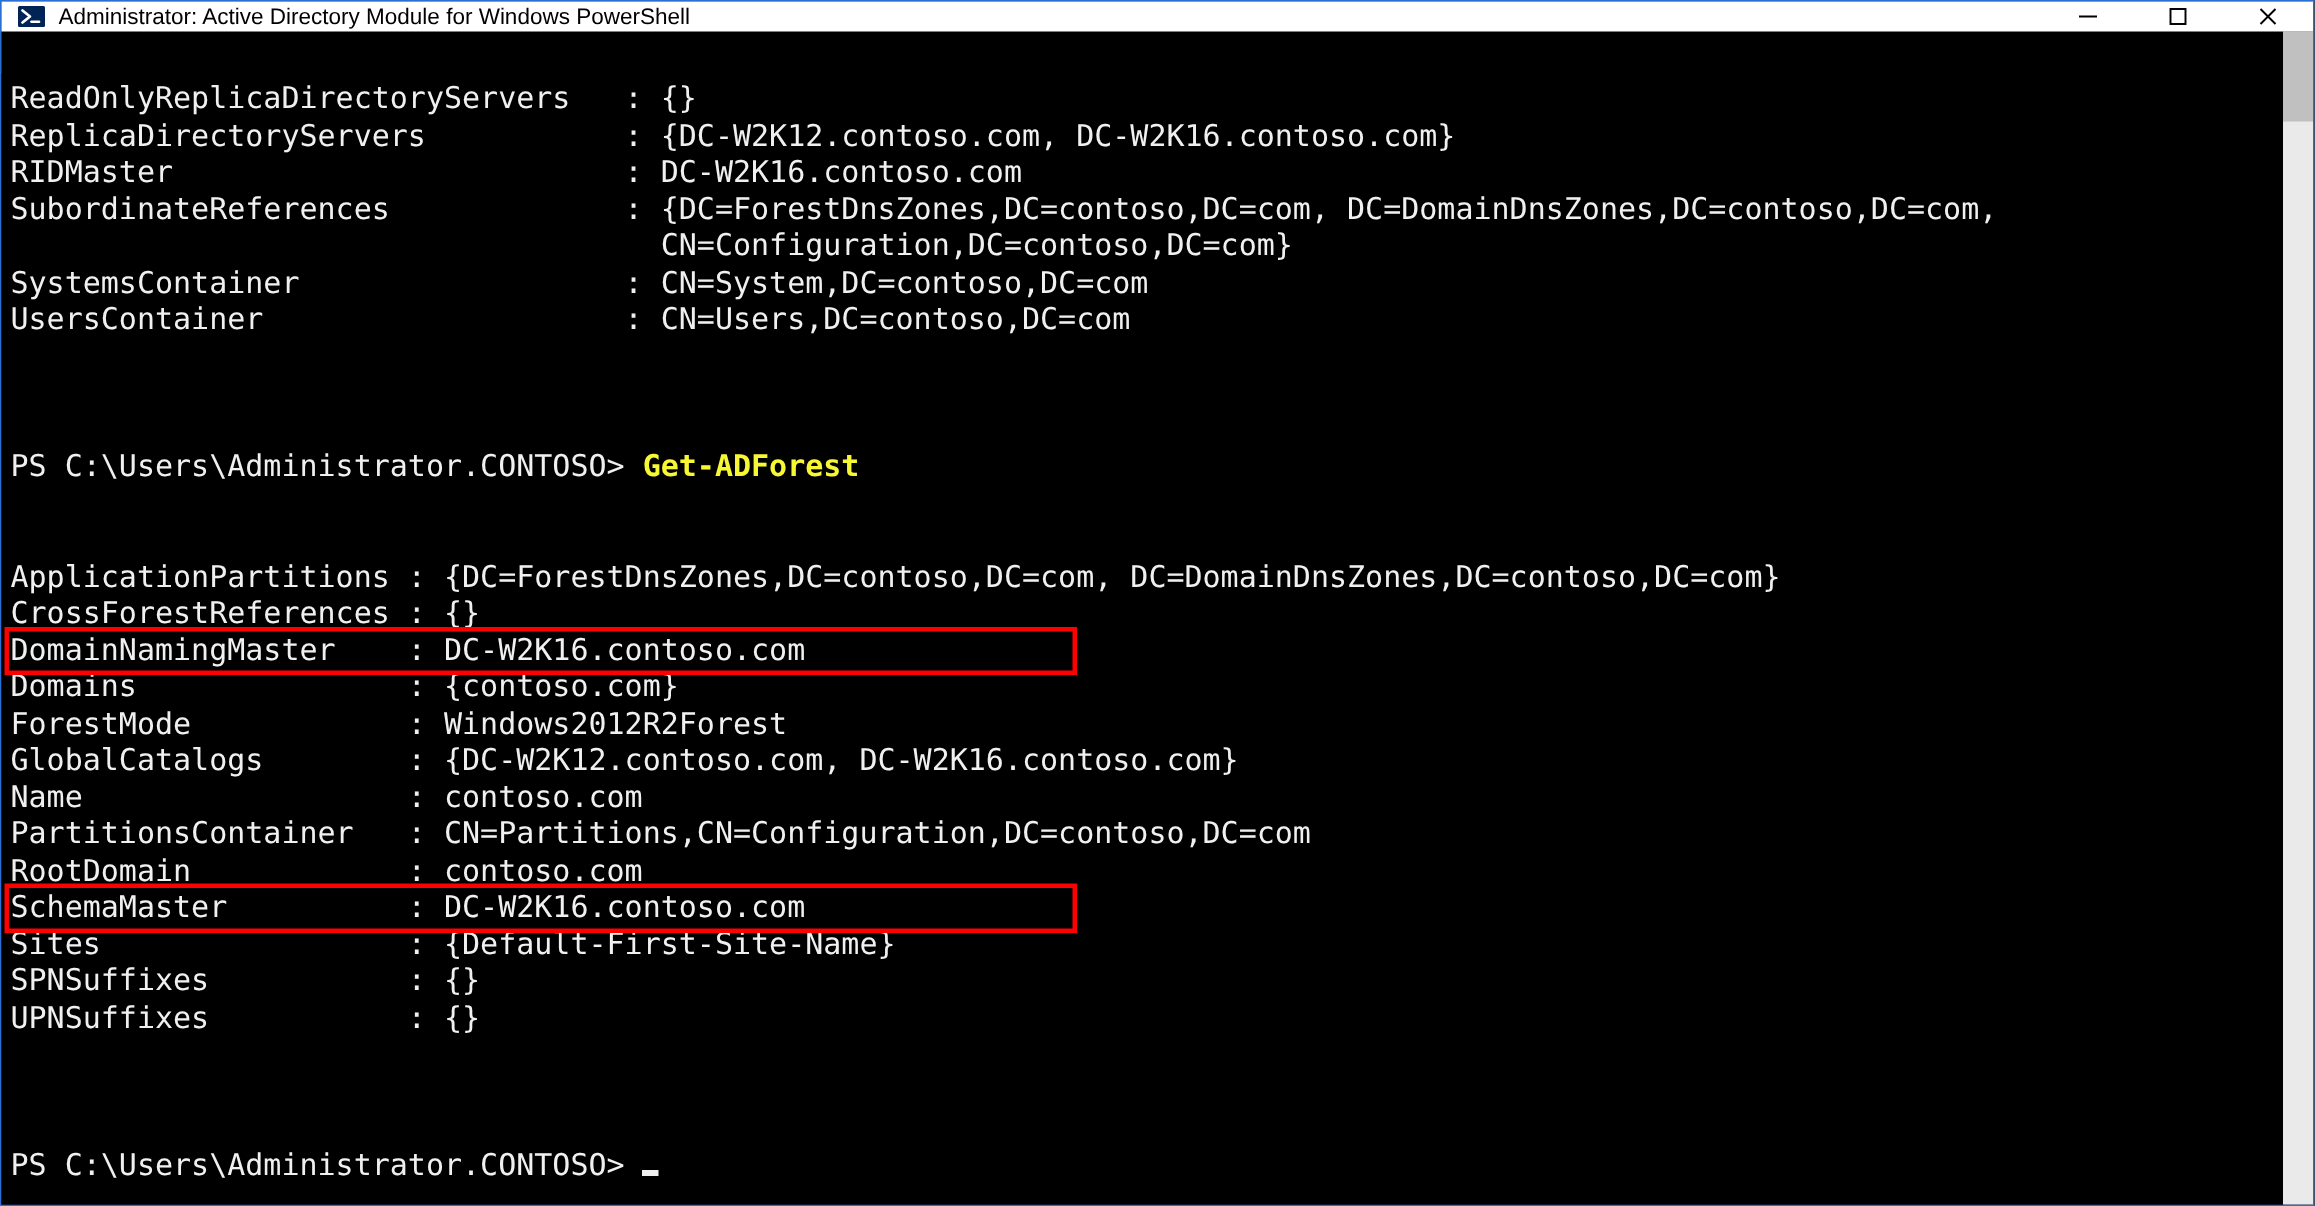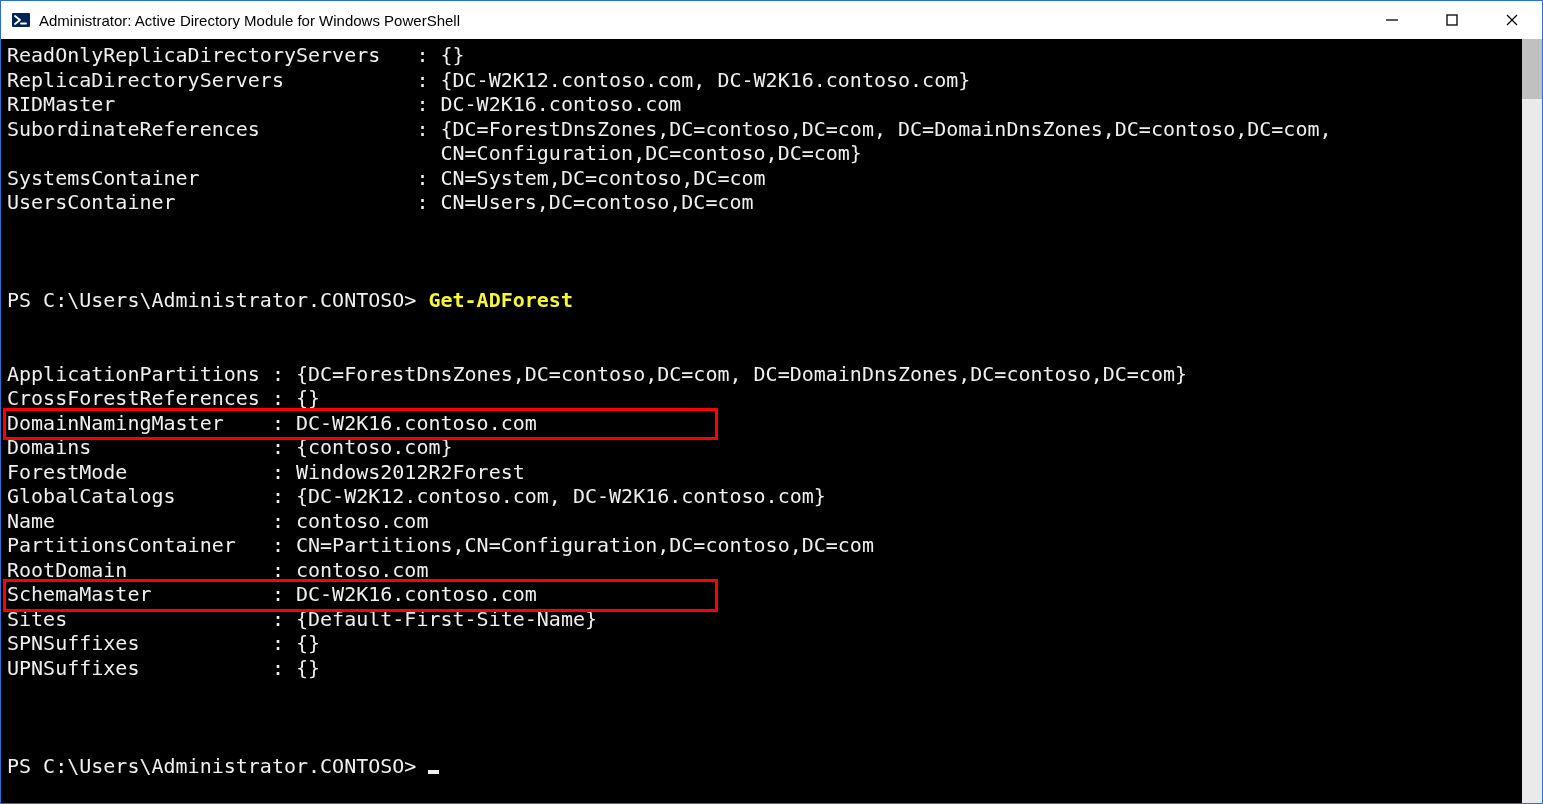--- a/index.html
+++ b/index.html
@@ -13,21 +13,21 @@
     width: 1543px;
     height: 804px;
     background: #000;
     border: 1px solid #2a6fd3;
     box-sizing: border-box;
     display: flex;
     flex-direction: column;
     position: relative;
   }
   .titlebar {
-    height: 38px;
+    height: 20px;
     background: #ffffff;
     display: flex;
     align-items: center;
     font-size: 15px;
     color: #000;
     flex-shrink: 0;
     justify-content: space-between;
   }
   .titlebar .app-icon {
     width: 20px;
@@ -64,20 +64,21 @@
     flex: 1;
     background: #000000;
     color: #f0f0f0;
     font-family: Consolas, "Lucida Console", monospace;
     font-size: 20px;
     line-height: 24.5px;
     padding: 4px 0 0 6px;
     white-space: pre;
     overflow: hidden;
     position: relative;
+    margin-top: 28px;
   }
   .scrollbar {
     width: 20px;
     background: #eaeaea;
     flex-shrink: 0;
     position: relative;
   }
   .scroll-thumb {
     position: absolute;
     top: 0;

